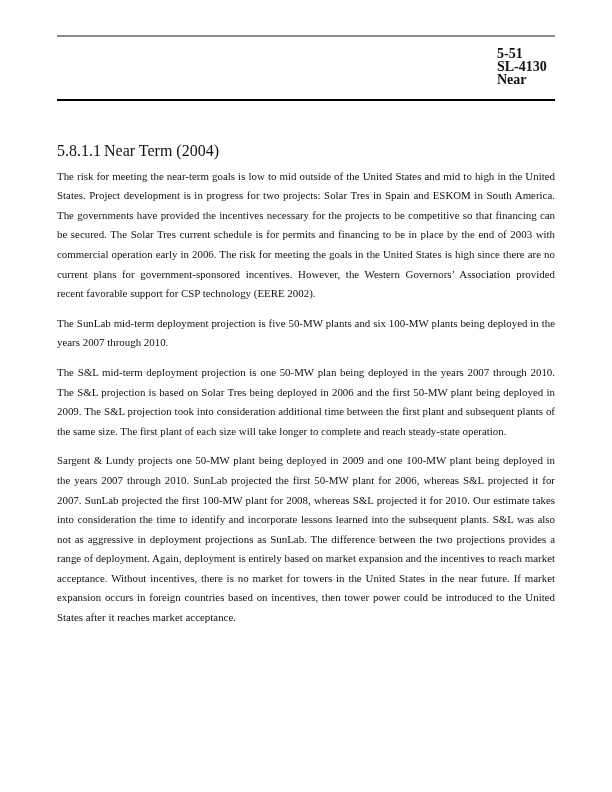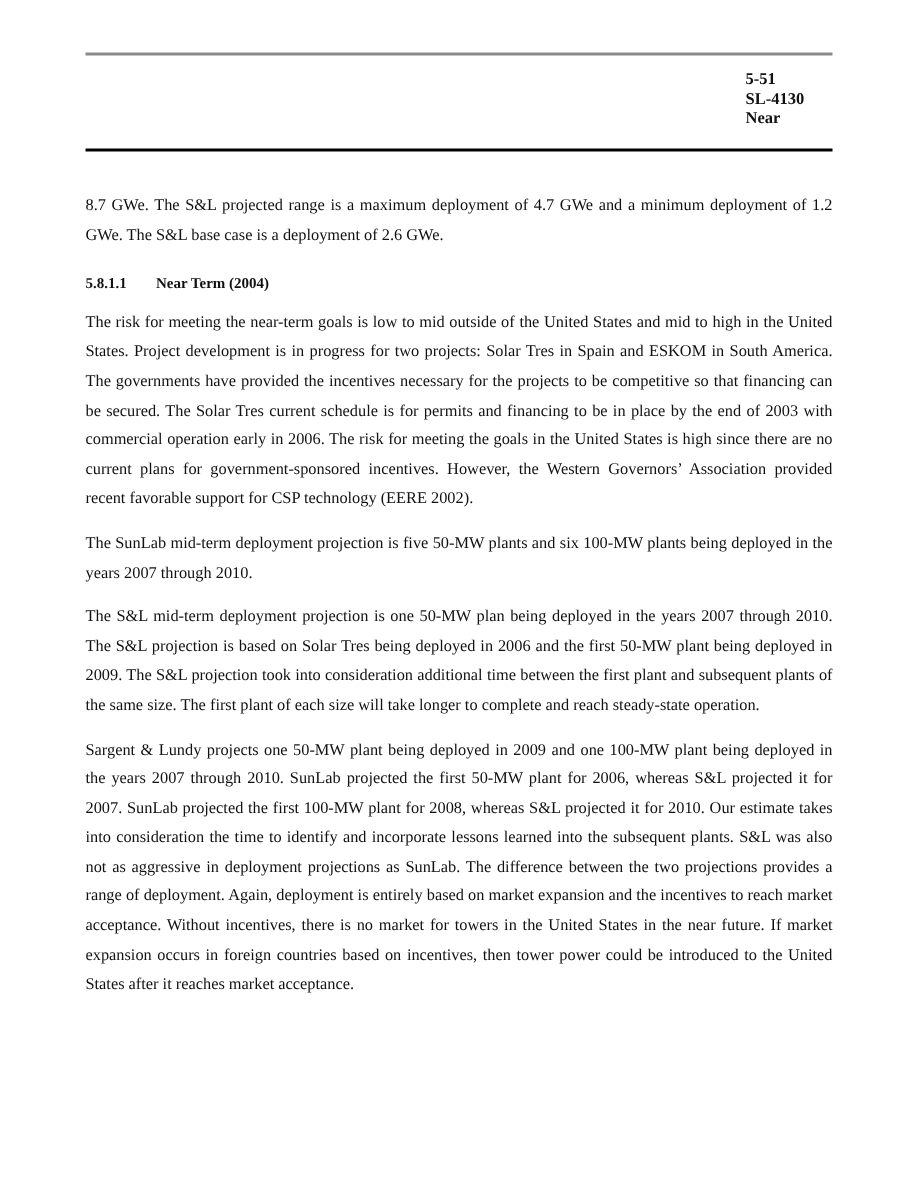--- a/index.html
+++ b/index.html
@@ -1,38 +1,37 @@
 <!DOCTYPE html>
 <html><head>
 <meta charset="utf-8">
 <style>
   html, body { margin:0; padding:0; background:#ffffff; }
   body { width:612px; height:792px; position:relative; overflow:hidden;
          font-family:"Liberation Serif", serif; color:#111; }
   .rule-top { position:absolute; left:57px; top:35px; width:498px; height:2px; background:#8a8a8a; }
   .rule-bottom { position:absolute; left:57px; top:99px; width:498px; height:2px; background:#000; }
-  .header-id { position:absolute; left:497px; top:47px; font-weight:bold; font-size:11px; line-height:13px; }
+  .header-id { position:absolute; left:497px; top:47px; font-weight:bold; font-size:14px; line-height:13px; }
   .content { position:absolute; left:57px; top:128px; width:498px; font-size:10.9px; line-height:19.6px; }
   .content p { margin:0 0 10px 0; text-align:justify; text-align-last:left; }
-  .content h3 { margin:13px 0 6px 0; font-size:10px; font-weight:bold; line-height:19.6px; }
+  .content h3 { margin:13px 0 6px 0; font-size:16px; font-weight:normal; line-height:19.6px; }
   .content h3 .num { display:inline-block; width:47px; }
 </style>
 </head>
 <body>
 
 <div class="rule-top"></div>
 <div class="header-id">
   <div>5-51</div>
   <div>SL-4130</div>
   <div>Near</div>
 </div>
 <div class="rule-bottom"></div>
 
 <div class="content">
-  <p>8.7 GWe. The S&amp;L projected range is a maximum deployment of 4.7 GWe and a minimum deployment of 1.2 GWe. The S&amp;L base case is a deployment of 2.6 GWe.</p>
 
   <h3>
     <span class="num">5.8.1.1</span><span>Near Term (2004)</span>
   </h3>
   <p>The risk for meeting the near-term goals is low to mid outside of the United States and mid to high in the United States. Project development is in progress for two projects: Solar Tres in Spain and ESKOM in South America. The governments have provided the incentives necessary for the projects to be competitive so that financing can be secured. The Solar Tres current schedule is for permits and financing to be in place by the end of 2003 with commercial operation early in 2006. The risk for meeting the goals in the United States is high since there are no current plans for government-sponsored incentives. However, the Western Governors’ Association provided recent favorable support for CSP technology (EERE 2002).</p>
 
   <p>The SunLab mid-term deployment projection is five 50-MW plants and six 100-MW plants being deployed in the years 2007 through 2010.</p>
   <p>The S&amp;L mid-term deployment projection is one 50-MW plan being deployed in the years 2007 through 2010. The S&amp;L projection is based on Solar Tres being deployed in 2006 and the first 50-MW plant being deployed in 2009. The S&amp;L projection took into consideration additional time between the first plant and subsequent plants of the same size. The first plant of each size will take longer to complete and reach steady-state operation.</p>
   <p>Sargent &amp; Lundy projects one 50-MW plant being deployed in 2009 and one 100-MW plant being deployed in the years 2007 through 2010. SunLab projected the first 50-MW plant for 2006, whereas S&amp;L projected it for 2007. SunLab projected the first 100-MW plant for 2008, whereas S&amp;L projected it for 2010. Our estimate takes into consideration the time to identify and incorporate lessons learned into the subsequent plants. S&amp;L was also not as aggressive in deployment projections as SunLab. The difference between the two projections provides a range of deployment. Again, deployment is entirely based on market expansion and the incentives to reach market acceptance. Without incentives, there is no market for towers in the United States in the near future. If market expansion occurs in foreign countries based on incentives, then tower power could be introduced to the United States after it reaches market acceptance.</p>
 </div>

